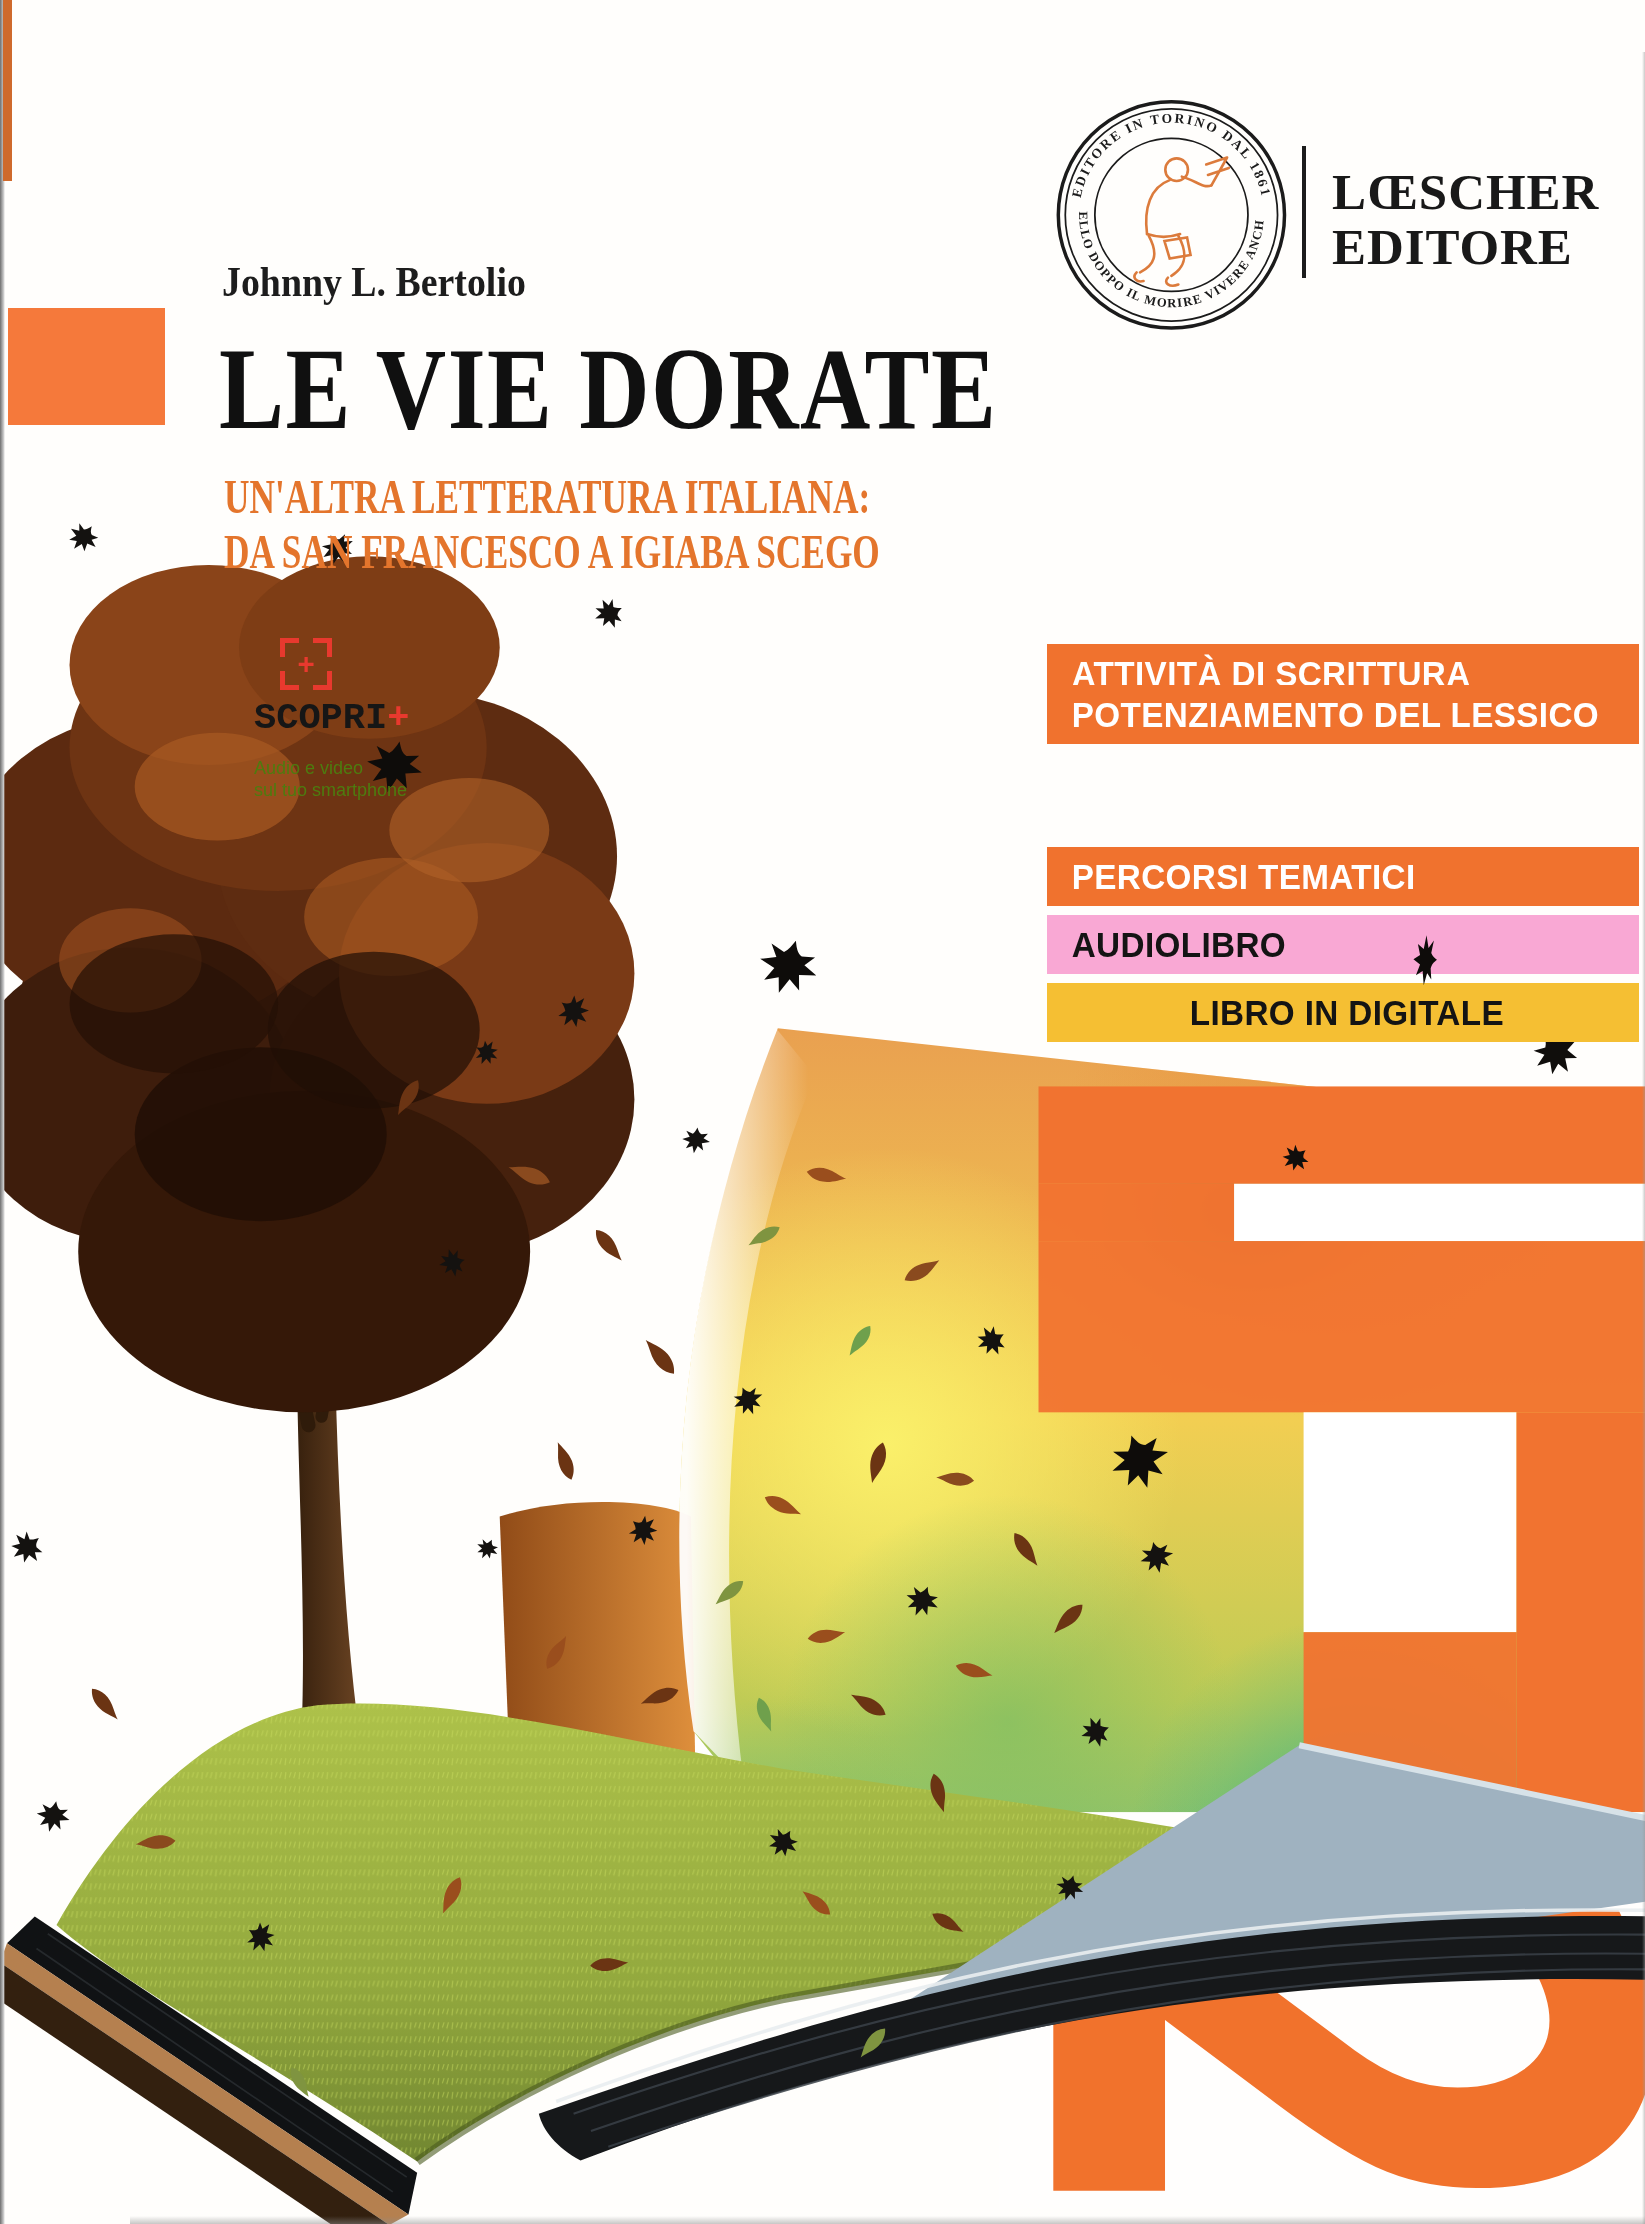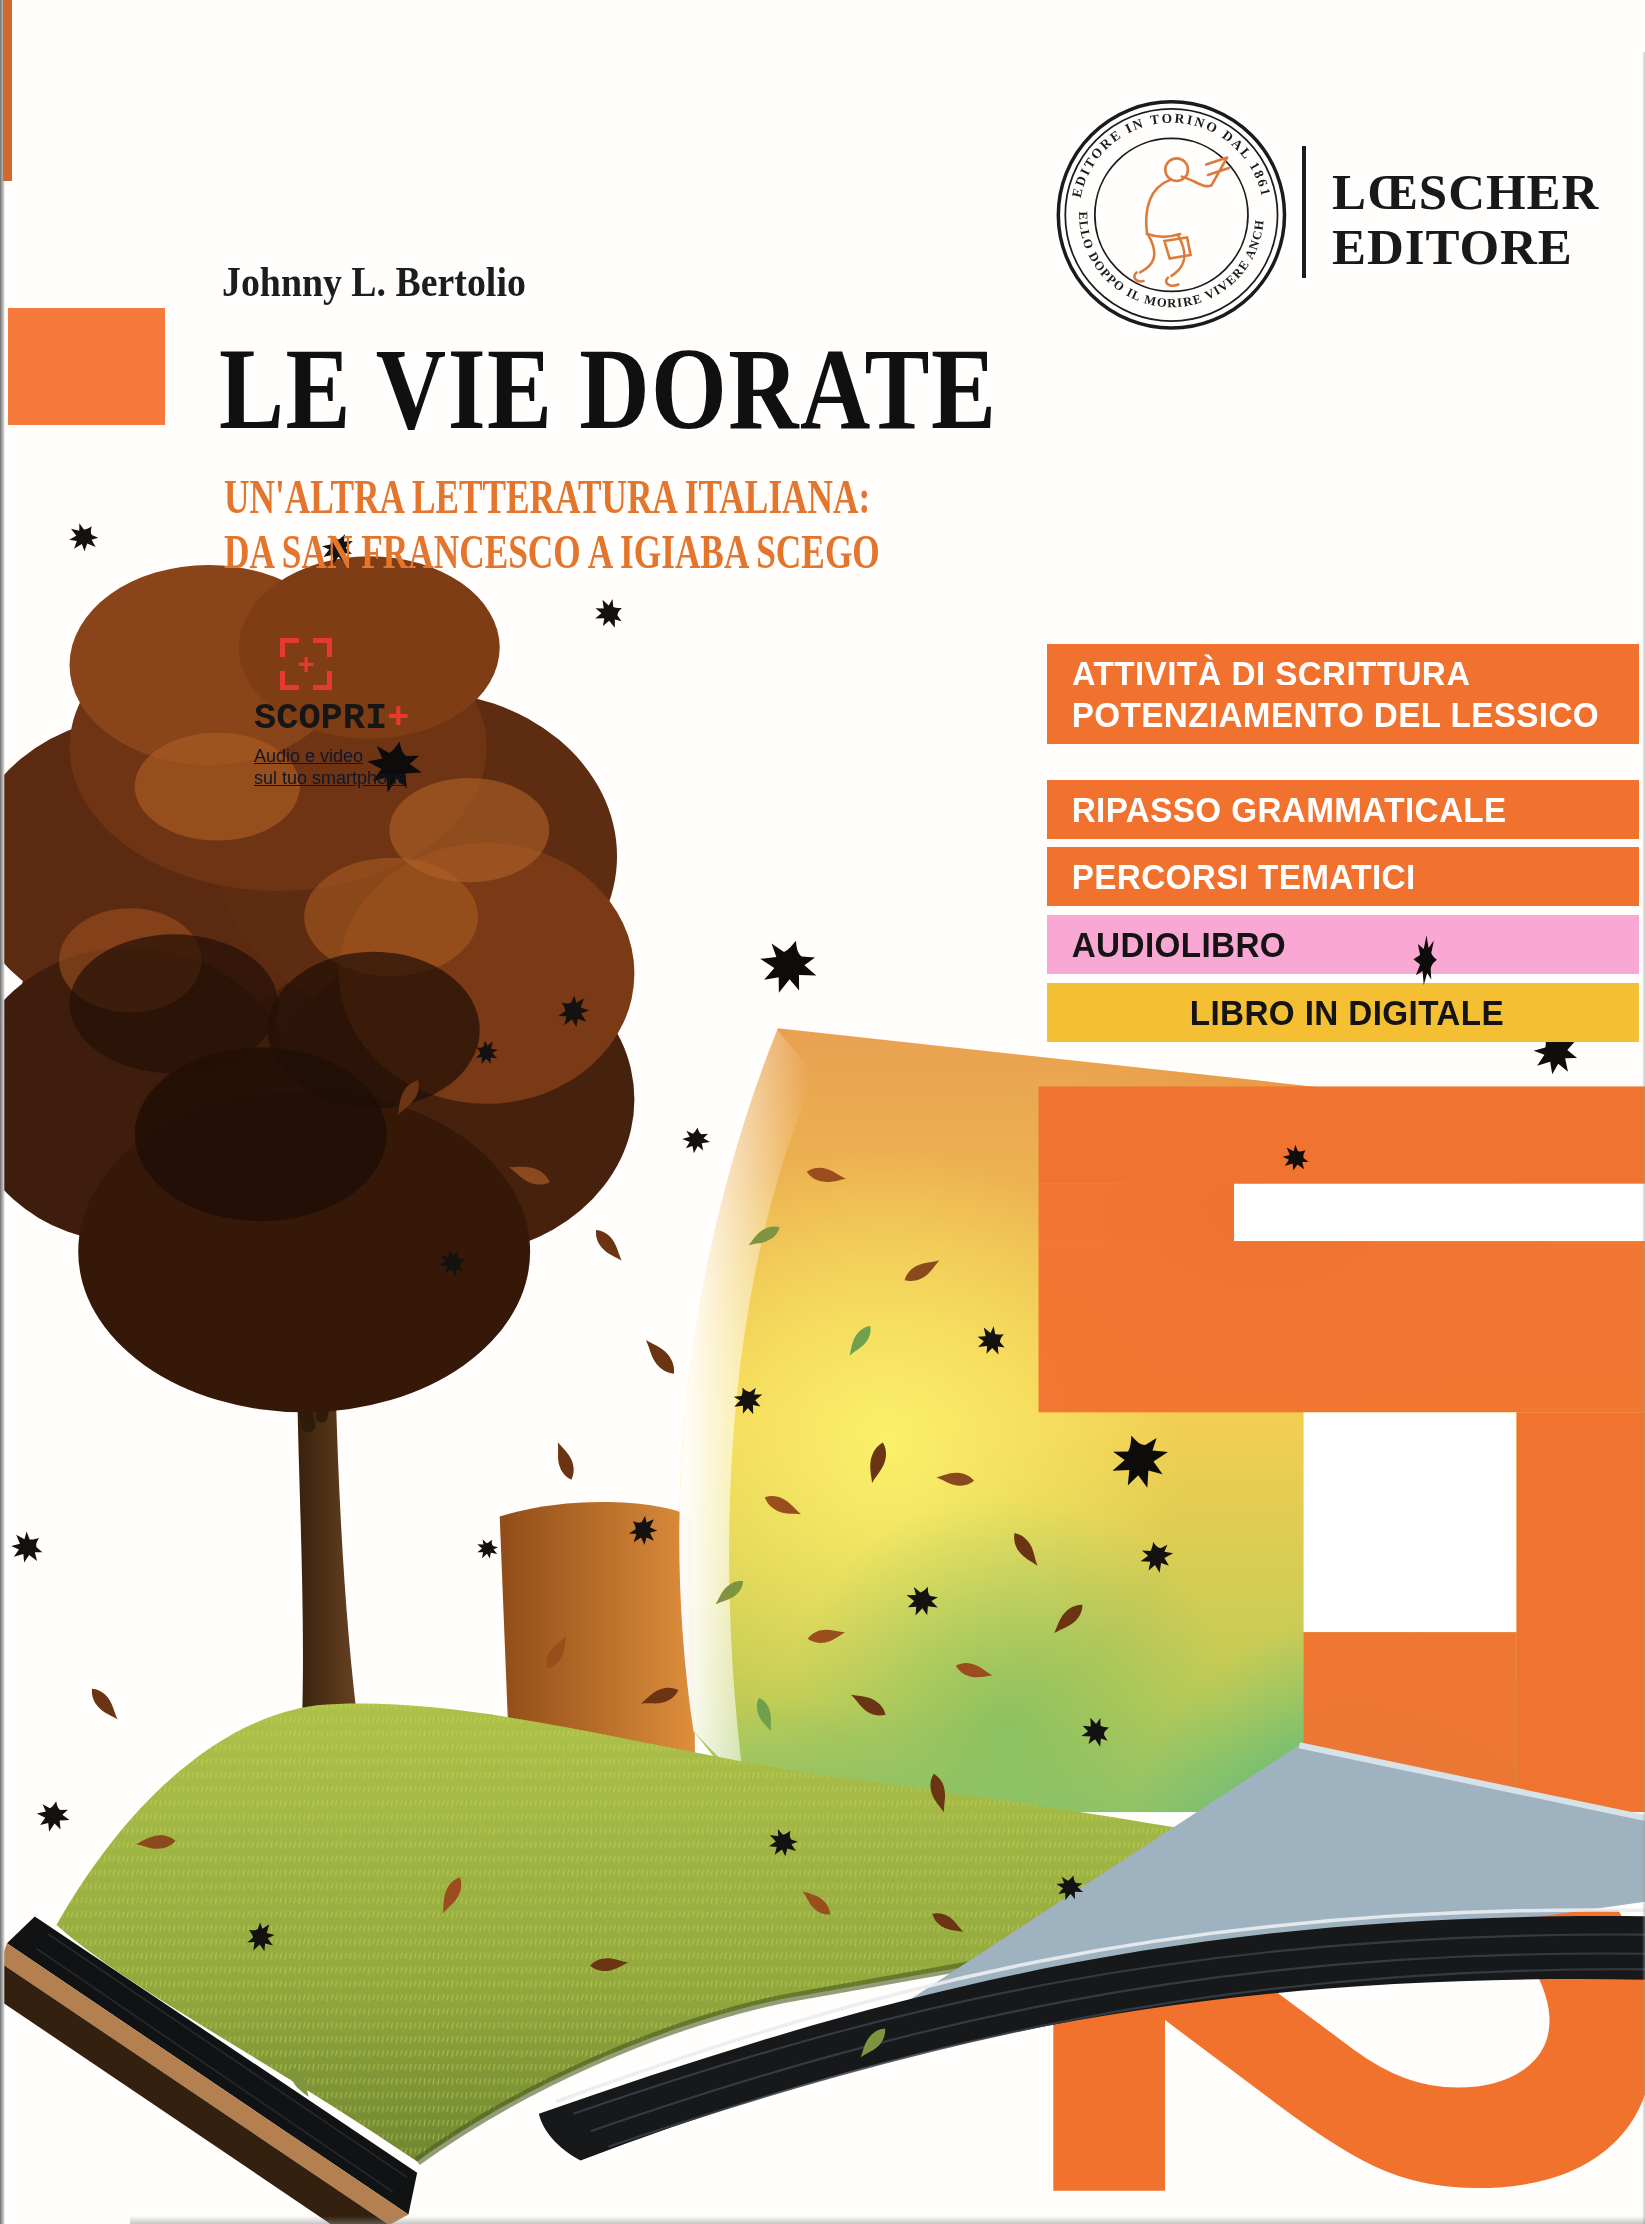--- a/index.html
+++ b/index.html
@@ -35,21 +35,21 @@
   .scopri .mark i{position:absolute;width:14px;height:14px;border:5.2px solid #e8392e;}
   .scopri .mark i.tl{left:0;top:0;border-right:none;border-bottom:none;}
   .scopri .mark i.tr{right:0;top:0;border-left:none;border-bottom:none;}
   .scopri .mark i.bl{left:0;bottom:0;border-right:none;border-top:none;}
   .scopri .mark i.br{right:0;bottom:0;border-left:none;border-top:none;}
   .scopri .mark b{position:absolute;left:50%;top:50%;transform:translate(-50%,-50%);
      color:#e8392e;font-size:29.5px;font-weight:700;font-family:"Liberation Sans",sans-serif;}
   .scopri .word{display:block;margin-top:7px;font-weight:700;font-size:37px;color:#161616;
      letter-spacing:0;font-family:Liberation Mono, monospace;}
   .scopri .word .plus{color:#e8392e;}
-  .scopri .cap{display:block;margin-top:6px;font-size:18px;line-height:22px;color:#0f172a;text-decoration:underline;}
+  .scopri .cap{display:block;margin-top:18px;font-size:18px;line-height:22px;color:#4d7c0f;}
   
   .rect-left{position:absolute;left:7.8px;top:308px;width:157px;height:117px;background:#f5793b;}
   
   .bar{position:absolute;left:1047px;width:592px;height:59px;}
   .bar span{display:inline-block;padding-left:26px;font-weight:700;font-size:35px;line-height:59px;
      letter-spacing:0.4px;transform:scaleX(.95);transform-origin:left top;white-space:nowrap;}
   .bar.orange{background:#f0722e;}  .bar.orange span{color:#ffffff;}
   .bar.yellow1{background:#f9a8d4;} .bar.yellow2{background:#f5bf33;text-align:center;}
   .bar.yellow1 span,.bar.yellow2 span{color:#141414;}
   svg{position:absolute;left:0;top:0;}
@@ -310,21 +310,20 @@
       <span class="cap">
         <span>Audio e video</span><br>
         <span>sul tuo smartphone</span>
       </span>
     </div>
 
     <div class="rect-left"></div>
 
     <div class="bar orange" style="top:644px"><span>ATTIVITÀ DI SCRITTURA</span></div>
     <div class="bar orange" style="top:685px"><span>POTENZIAMENTO DEL LESSICO</span></div>
-    <div class="bar orange" style="top:780px"><span>RIPASSO GRAMMATICALE</span></div>
     <div class="bar orange" style="top:847px"><span>PERCORSI TEMATICI</span></div>
     <div class="bar yellow1" style="top:915px"><span>AUDIOLIBRO</span></div>
     <div class="bar yellow2" style="top:983px"><span>LIBRO IN DIGITALE</span></div>
   </div>
 
   <svg id="overlay" width="1646" height="2225" viewBox="0 0 1894 2560" style="pointer-events:none;">
     <use href="#leafA" transform="translate(1640,1103) rotate(95) scale(.9,.45)" fill="#0e0c0a"></use>
   </svg>
 
   <div class="edge-left"></div>

